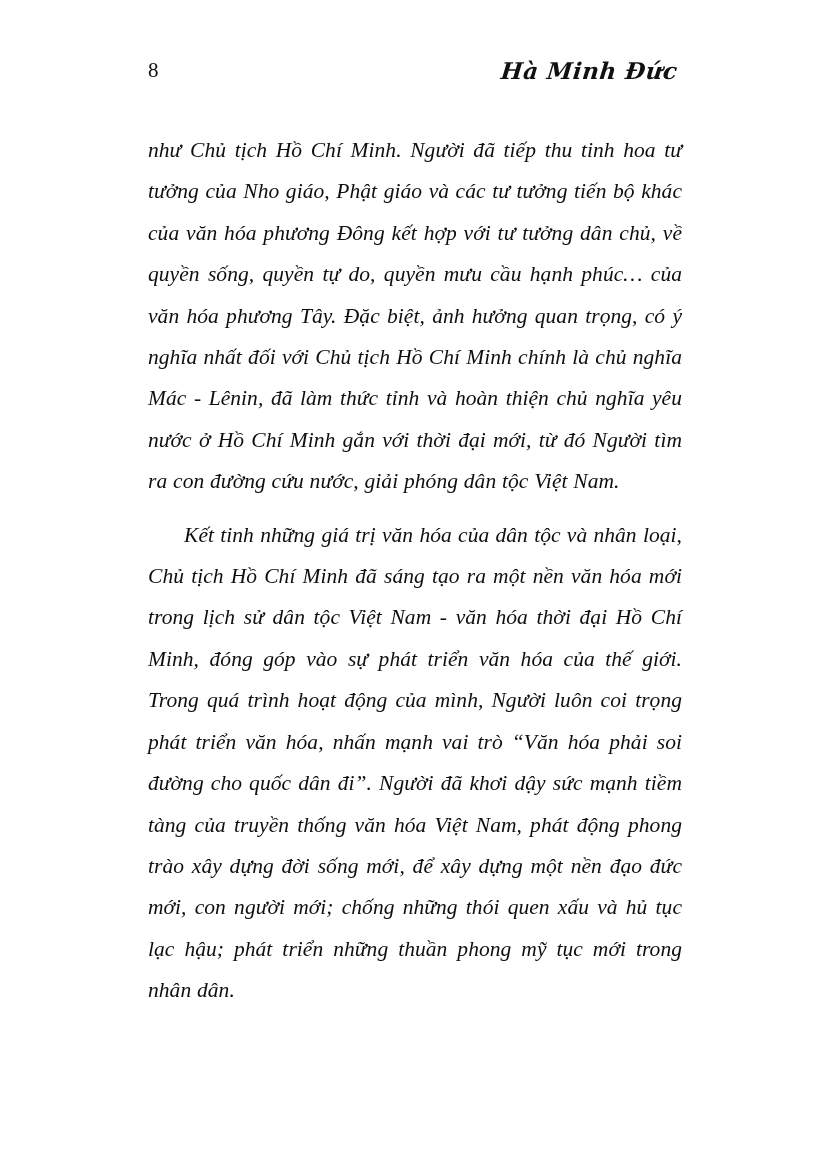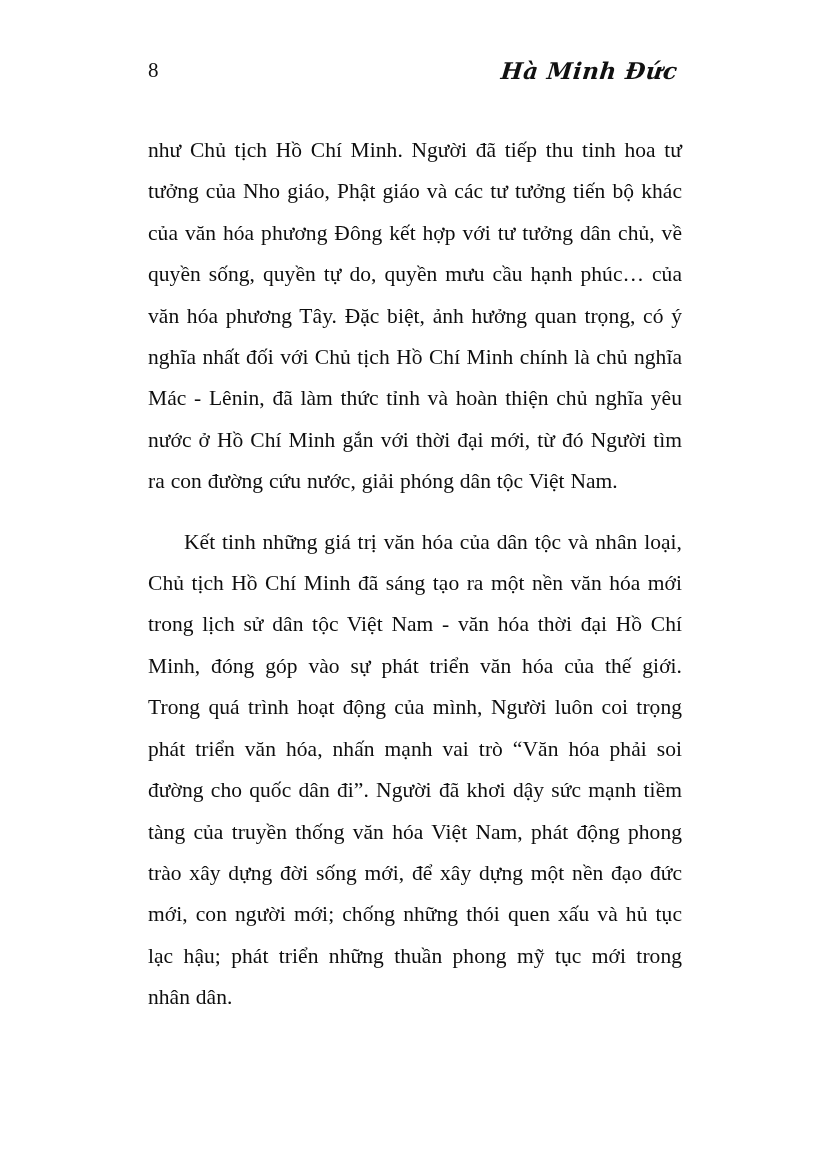--- a/index.html
+++ b/index.html
@@ -56,24 +56,25 @@
   }
   p.body-par {
     margin: 0;
     font-size: 21.5px;
     line-height: 41.4px;
     text-align: justify;
     text-justify: inter-word;
     letter-spacing: 0.05px;
     word-spacing: 0.4px;
     color: #0e0e0e;
+    font-style: italic;
   }
   p.body-par.indent {
     text-indent: 36px;
-    margin-top: 19px;
+    margin-top: 12px;
   }
 </style>
 </head>
 <body>
 
 <div class="page">
 
   <div class="page-header">
     <div class="folio">8</div>
     <div class="running-head">Hà Minh Đức</div>

